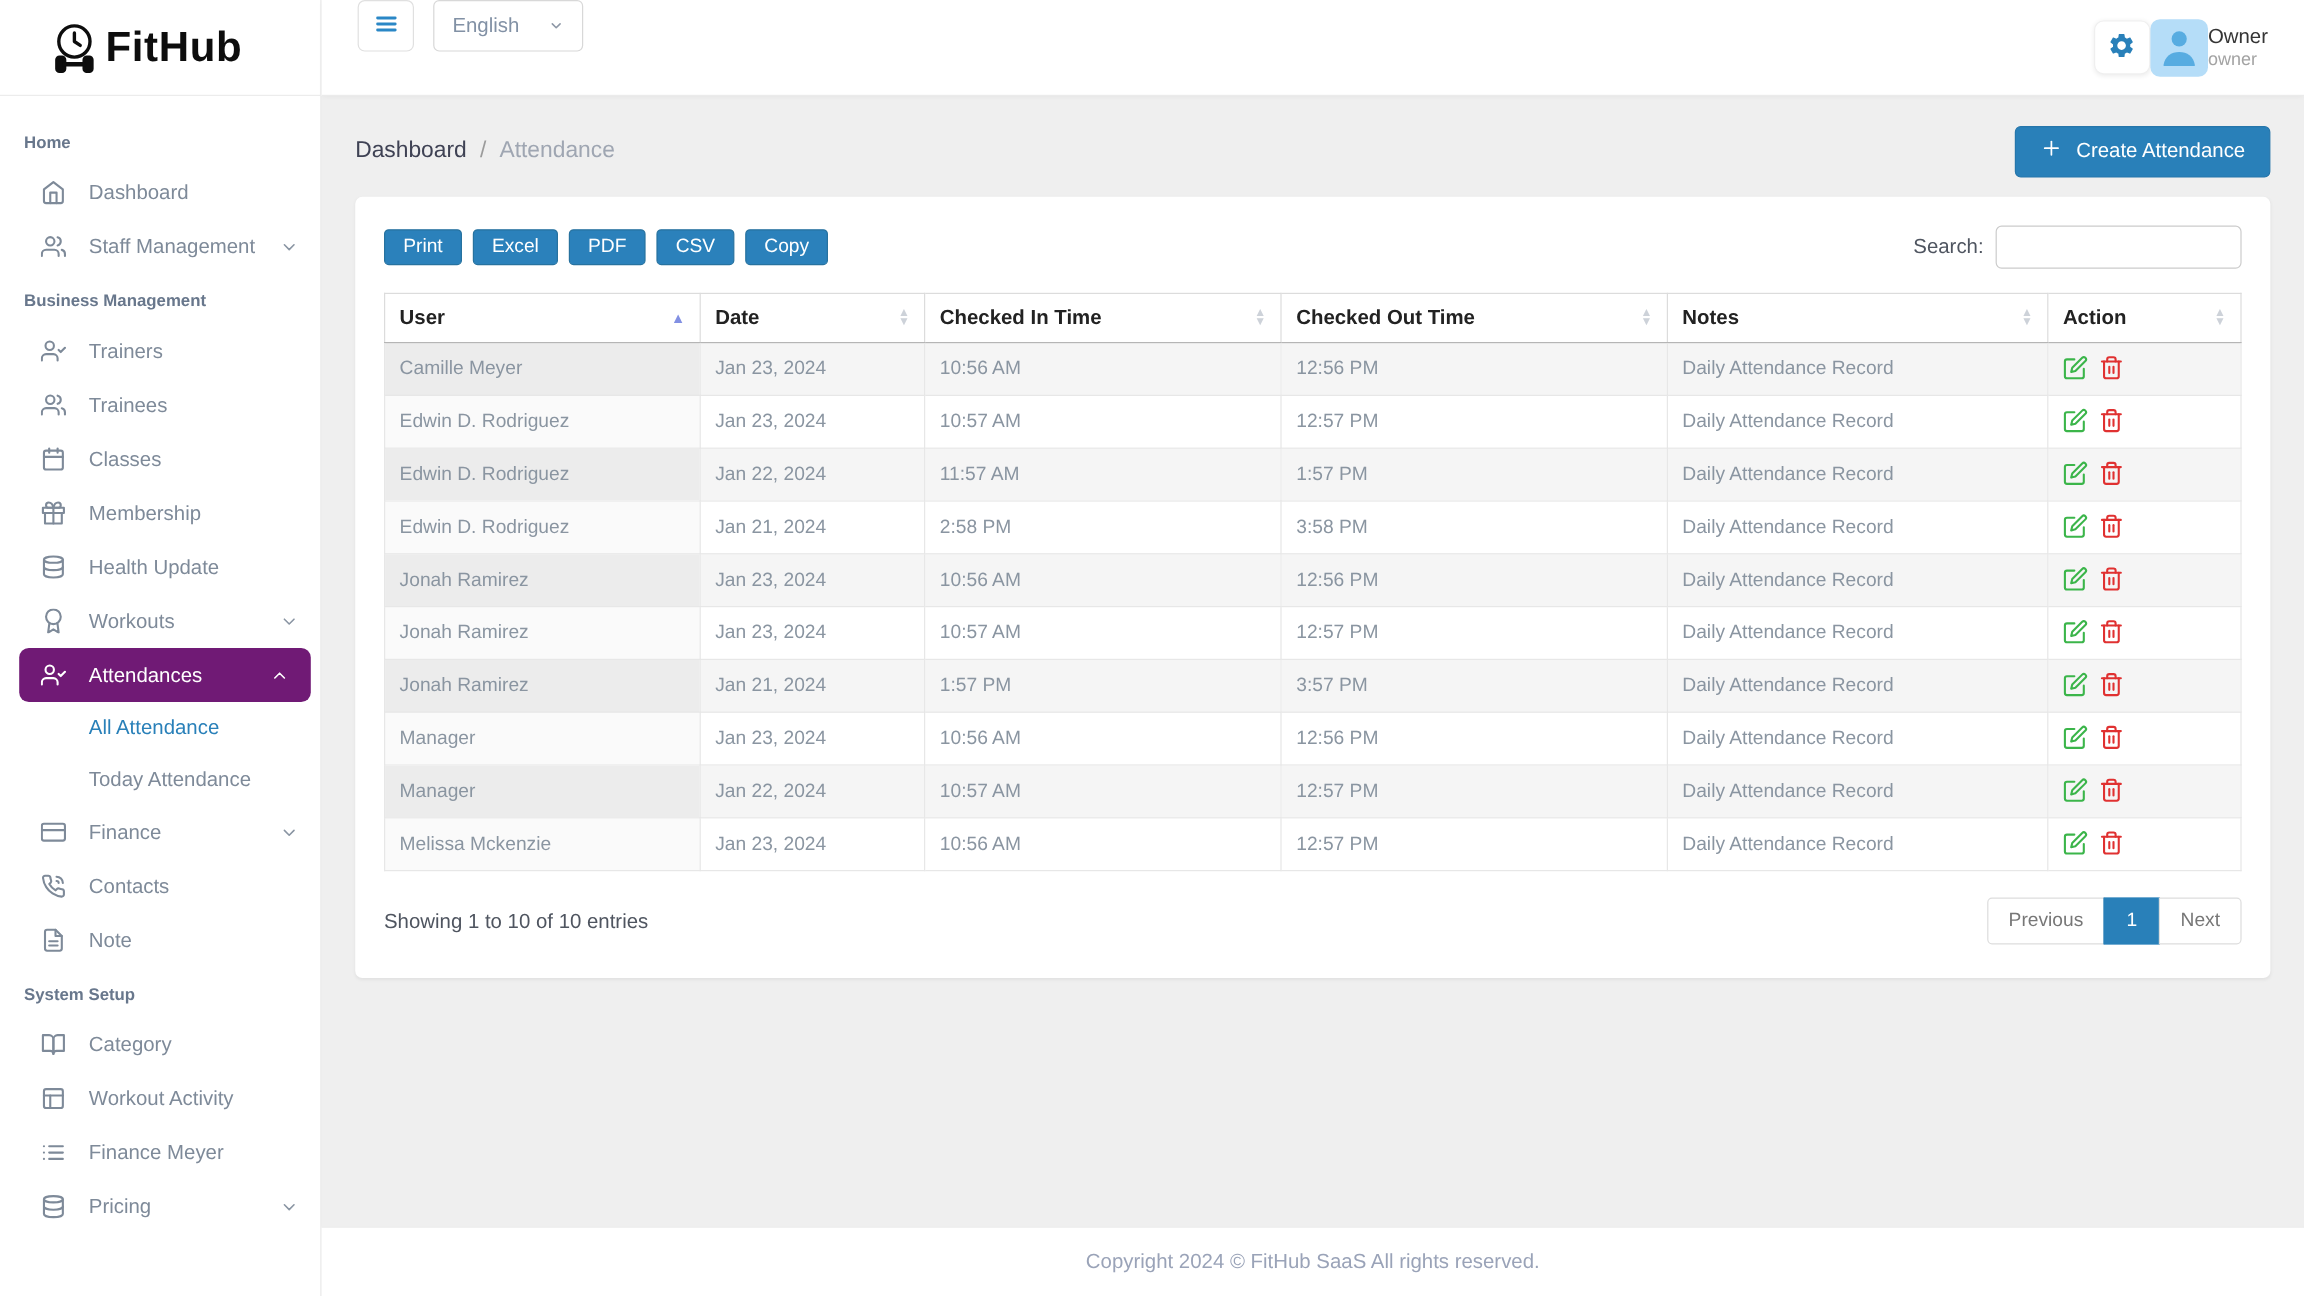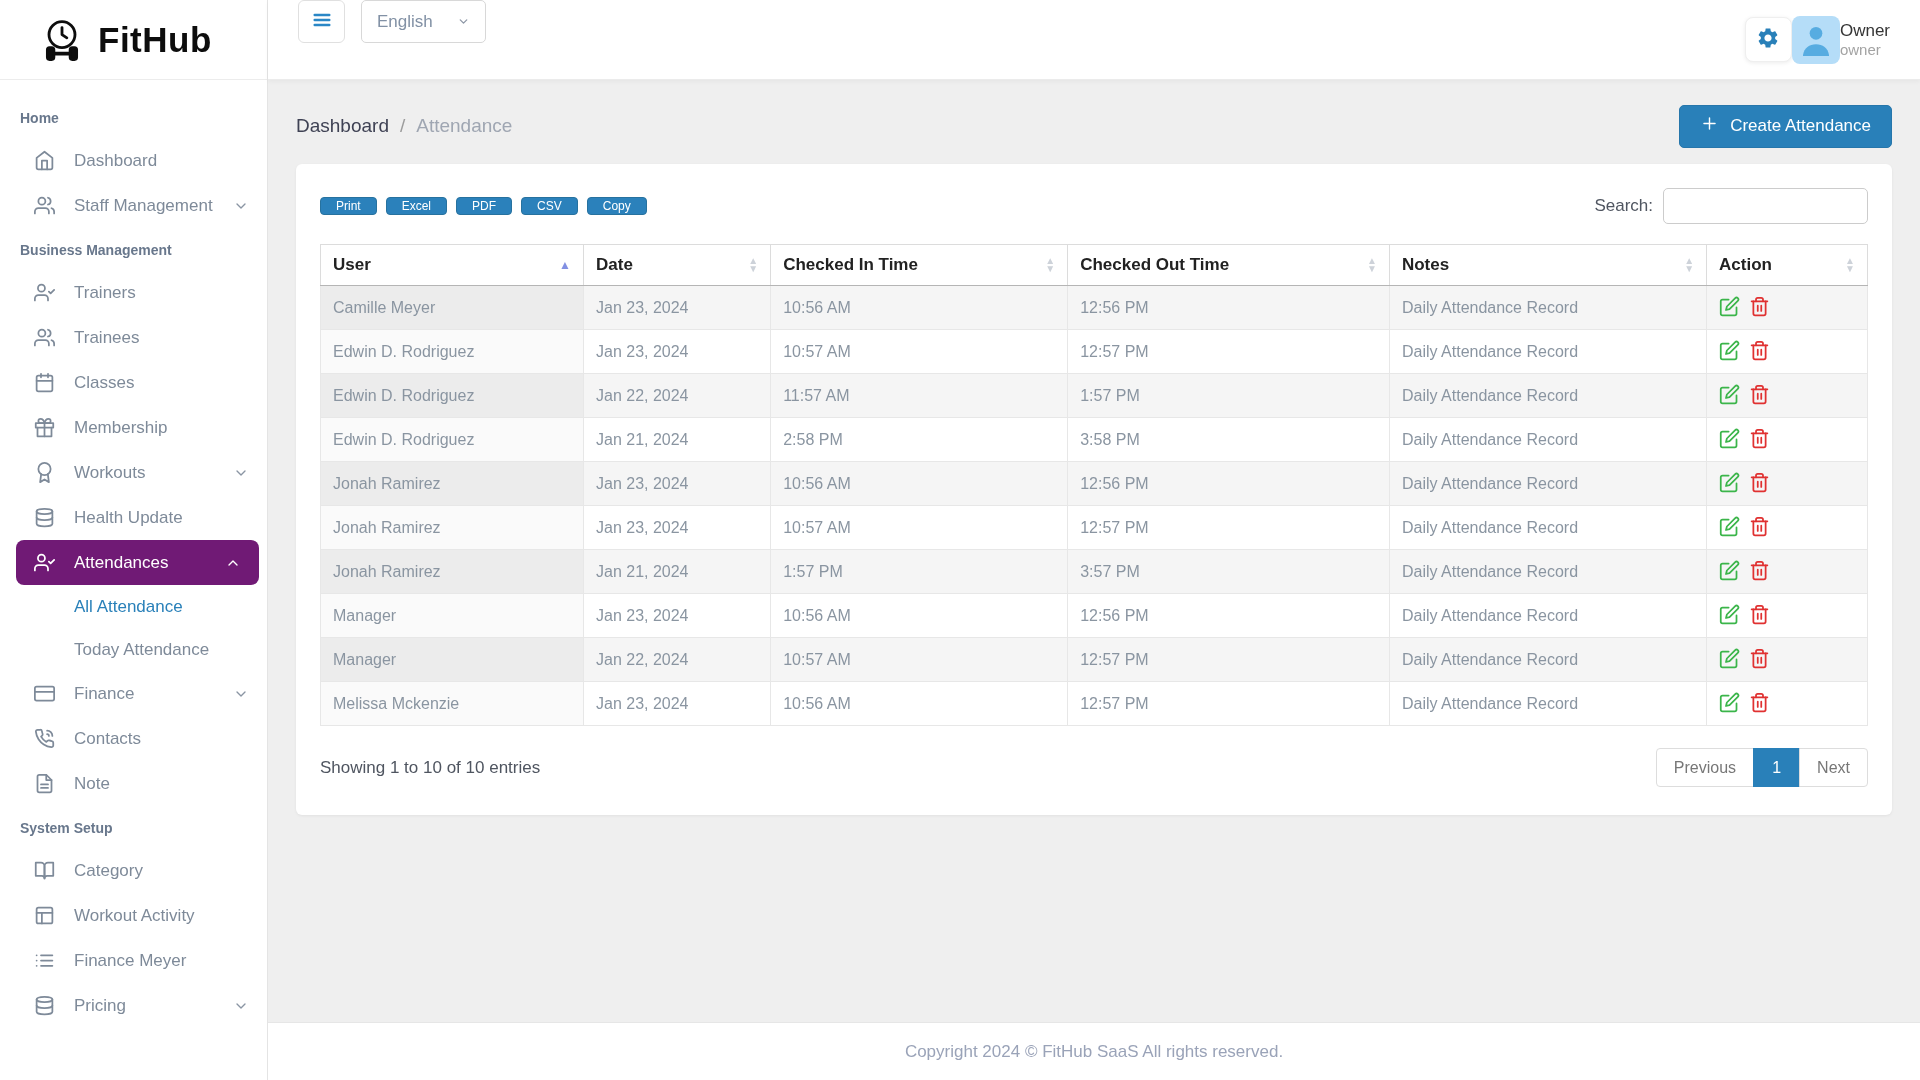--- a/index.html
+++ b/index.html
@@ -2,21 +2,21 @@
 <html><head>
 <meta charset="utf-8">
 <style>
   * { margin:0; padding:0; box-sizing:border-box; }
   html,body { width:1920px; height:1080px; overflow:hidden; }
   body { font-family:"Liberation Sans", sans-serif; background:#efefef; }
   .app { display:flex; height:100%; }
 
   
   .sidebar { width:268px; background:#fff; border-right:1px solid #e4e4e4; display:flex; flex-direction:column; flex-shrink:0; }
-  .logo { height:80px; display:flex; align-items:center; gap:10px; padding-left:36px; border-bottom:1px solid #ececec; flex-shrink:0; }
+  .logo { height:80px; display:flex; align-items:center; padding-left:36px; border-bottom:1px solid #ececec; flex-shrink:0; }
   .logo-icon svg { width:52px; height:52px; display:block; }
   .logo-text { font-size:35px; font-weight:800; color:#0d0d0d; letter-spacing:.5px; }
   .side-nav { padding-top:16px; flex:1; overflow:hidden; }
   .section-header { padding:14px 20px 12px 20px; font-size:14px; font-weight:bold; color:#68778c; }
   .nav-item { height:45px; display:flex; align-items:center; gap:19px; padding:0 18px 0 34px; color:#7e8a99; font-size:17px; cursor:pointer; }
   .nav-item .ni-icon { width:21px; height:21px; flex-shrink:0; }
   .nav-item .ni-icon svg { width:21px; height:21px; display:block; }
   .nav-item .chev { margin-left:auto; width:16px; height:16px; color:#8a95a3; }
   .nav-item .chev svg { width:16px; height:16px; display:block; }
   .nav-item.active { background:#701a75; color:#fff; margin-left:16px; margin-right:8px; padding-left:18px; border-radius:8px; }
@@ -46,21 +46,21 @@
   .breadcrumb { display:flex; align-items:center; font-size:19px; }
   .bc-current { color:#3f4254; cursor:pointer; }
   .bc-sep { color:#9b9b9b; margin:0 11px; }
   .bc-muted { color:#9fa6b2; }
   .btn-create { background:#2980b9; border:1px solid #2676ab; color:#fff; height:43px; padding:0 20px; border-radius:5px; font-size:17px; display:flex; align-items:center; gap:11px; cursor:pointer; font-family:inherit; }
   .btn-create svg { width:19px; height:19px; }
 
   .card { background:#fff; border-radius:6px; box-shadow:0 1px 3px rgba(0,0,0,.06); padding:24px 24px 28px 24px; }
   .card-toolbar { display:flex; align-items:center; justify-content:space-between; margin-bottom:20px; }
   .export-group { display:flex; gap:9px; }
-  .btn-export { background:#2b81bb; border:1px solid #27729f; color:#fff; height:18px; padding:0 15px; border-radius:4px; font-size:12px; cursor:pointer; font-family:inherit; }
+  .btn-export { background:#2b81bb; border:1px solid #27729f; color:#fff; height:30px; padding:0 15px; border-radius:4px; font-size:16px; cursor:pointer; font-family:inherit; }
   .search-wrap { display:flex; align-items:center; gap:10px; font-size:17px; color:#4f5560; }
   .search-wrap input { width:205px; height:36px; border:1px solid #ccc; border-radius:5px; padding:0 10px; font-size:16px; font-family:inherit; color:#444; outline:none; }
 
   table { width:100%; border-collapse:collapse; table-layout:fixed; }
   th { text-align:left; font-size:17px; font-weight:bold; color:#222; height:41px; padding:0 12px; border:1px solid #dcdcdc; border-bottom:1px solid #b5b5b5; cursor:pointer; background:#fff; }
   .th-inner { display:flex; align-items:center; justify-content:space-between; }
   .sort-both { display:flex; flex-direction:column; font-size:10px; line-height:8px; color:#cdd2d9; }
   .sort-asc { font-size:12px; color:#8290e3; }
   td { height:43px; padding:0 12px; font-size:16px; color:#8a95a1; border:1px solid #e7e7e7; overflow:hidden; white-space:nowrap; }
   tbody tr:nth-child(odd) td { background:#f5f5f5; }
@@ -170,40 +170,40 @@
               <line x1="12" y1="22" x2="12" y2="7"></line>
               <path d="M12 7H7.5a2.5 2.5 0 0 1 0-5C11 2 12 7 12 7z"></path>
               <path d="M12 7h4.5a2.5 2.5 0 0 0 0-5C13 2 12 7 12 7z"></path>
             </svg>
           </span>
           <span>Membership</span>
         </div>
         <div class="nav-item">
           <span class="ni-icon">
             <svg viewBox="0 0 24 24" fill="none" stroke="currentColor" stroke-width="2" stroke-linecap="round" stroke-linejoin="round">
-              <circle cx="12" cy="8" r="7"></circle>
-              <polyline points="8.21 13.89 7 23 12 20 17 23 15.79 13.88"></polyline>
-            </svg>
-          </span>
-          <span>Workouts</span>
-          <span class="chev">
-            <svg viewBox="0 0 24 24" fill="none" stroke="currentColor" stroke-width="2" stroke-linecap="round" stroke-linejoin="round">
-              <polyline points="6 9 12 15 18 9"></polyline>
-            </svg>
-          </span>
-        </div>
-        <div class="nav-item">
-          <span class="ni-icon">
-            <svg viewBox="0 0 24 24" fill="none" stroke="currentColor" stroke-width="2" stroke-linecap="round" stroke-linejoin="round">
               <ellipse cx="12" cy="5" rx="9" ry="3"></ellipse>
               <path d="M21 12c0 1.66-4 3-9 3s-9-1.34-9-3"></path>
               <path d="M3 5v14c0 1.66 4 3 9 3s9-1.34 9-3V5"></path>
             </svg>
           </span>
           <span>Health Update</span>
+        </div>
+        <div class="nav-item">
+          <span class="ni-icon">
+            <svg viewBox="0 0 24 24" fill="none" stroke="currentColor" stroke-width="2" stroke-linecap="round" stroke-linejoin="round">
+              <circle cx="12" cy="8" r="7"></circle>
+              <polyline points="8.21 13.89 7 23 12 20 17 23 15.79 13.88"></polyline>
+            </svg>
+          </span>
+          <span>Workouts</span>
+          <span class="chev">
+            <svg viewBox="0 0 24 24" fill="none" stroke="currentColor" stroke-width="2" stroke-linecap="round" stroke-linejoin="round">
+              <polyline points="6 9 12 15 18 9"></polyline>
+            </svg>
+          </span>
         </div>
         <div class="nav-item active">
           <span class="ni-icon">
             <svg viewBox="0 0 24 24" fill="none" stroke="currentColor" stroke-width="2" stroke-linecap="round" stroke-linejoin="round">
               <path d="M16 21v-2a4 4 0 0 0-4-4H5a4 4 0 0 0-4 4v2"></path>
               <circle cx="8.5" cy="7" r="4"></circle>
               <polyline points="17 11 19 13 23 9"></polyline>
             </svg>
           </span>
           <span>Attendances</span>

